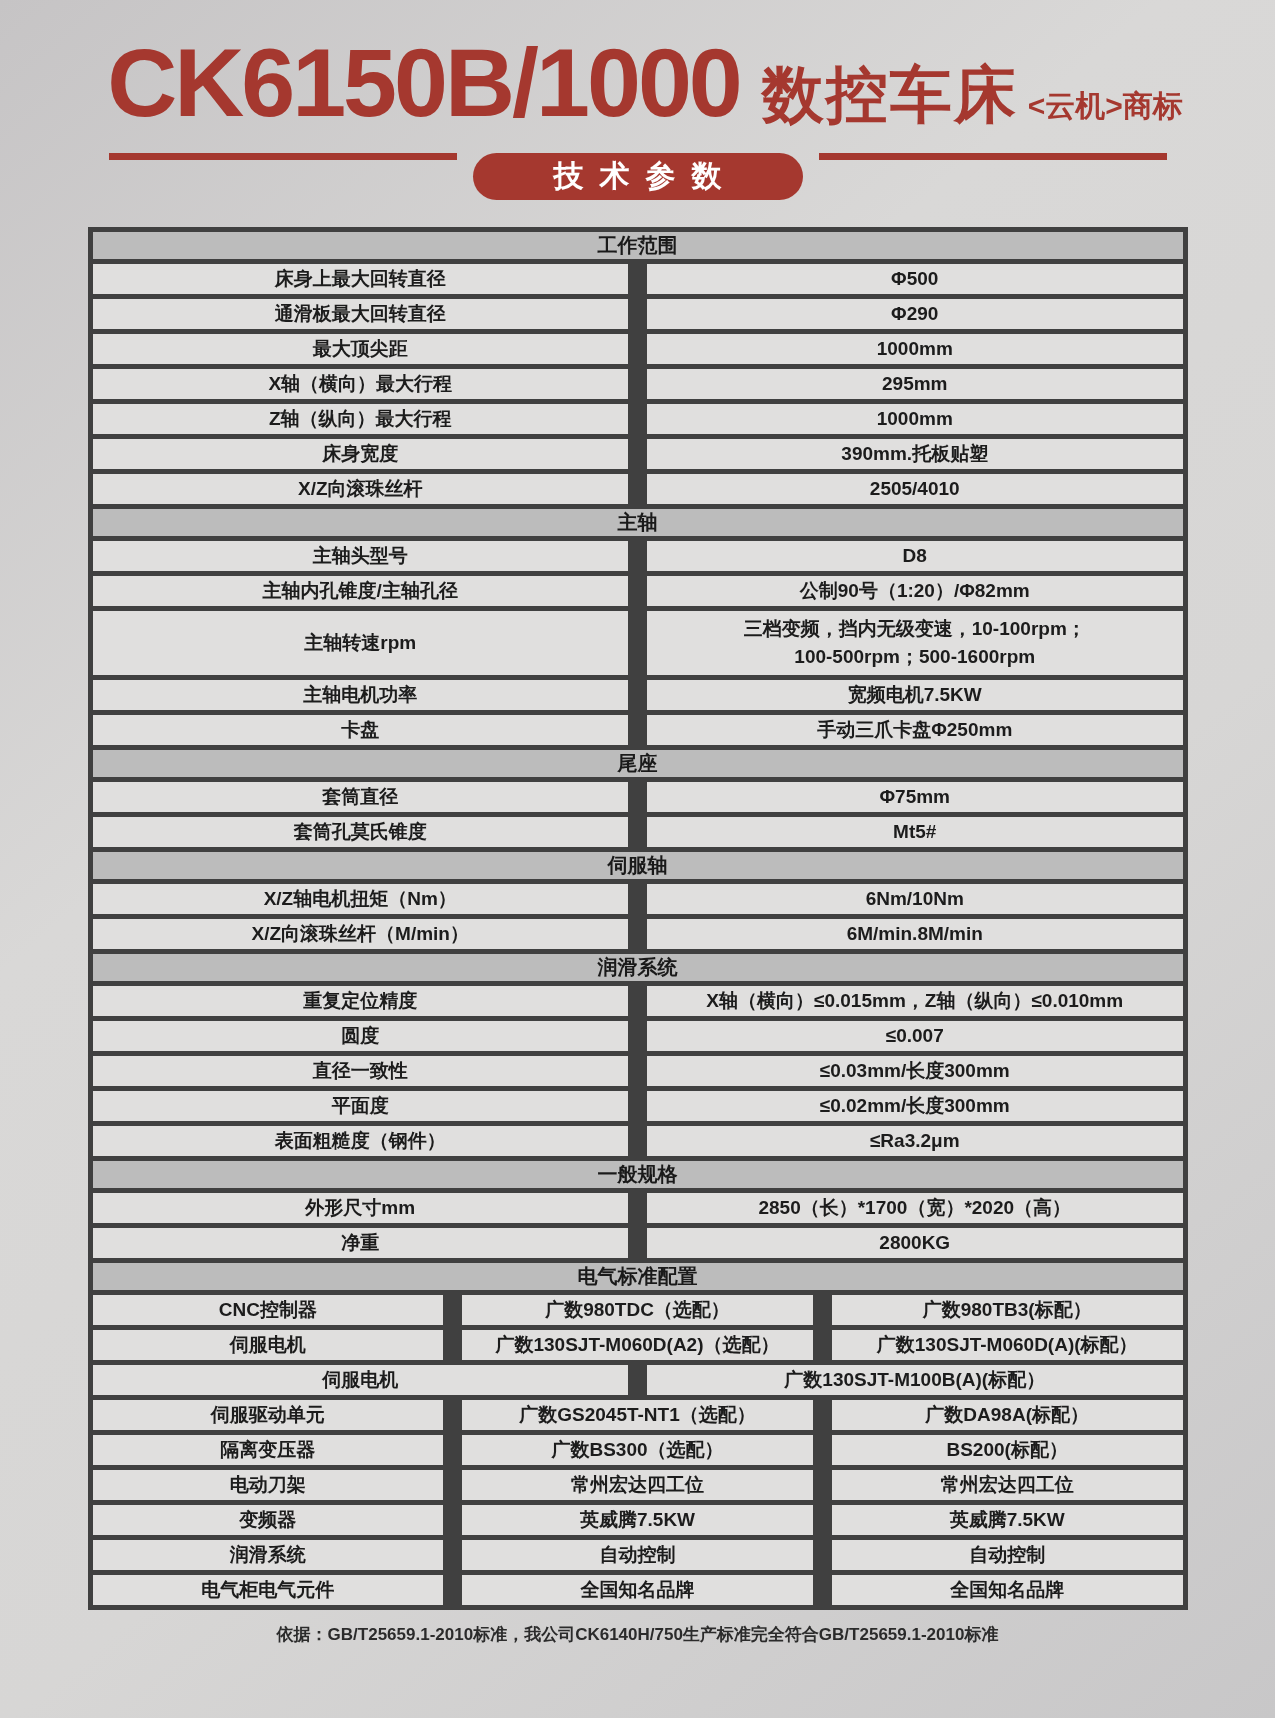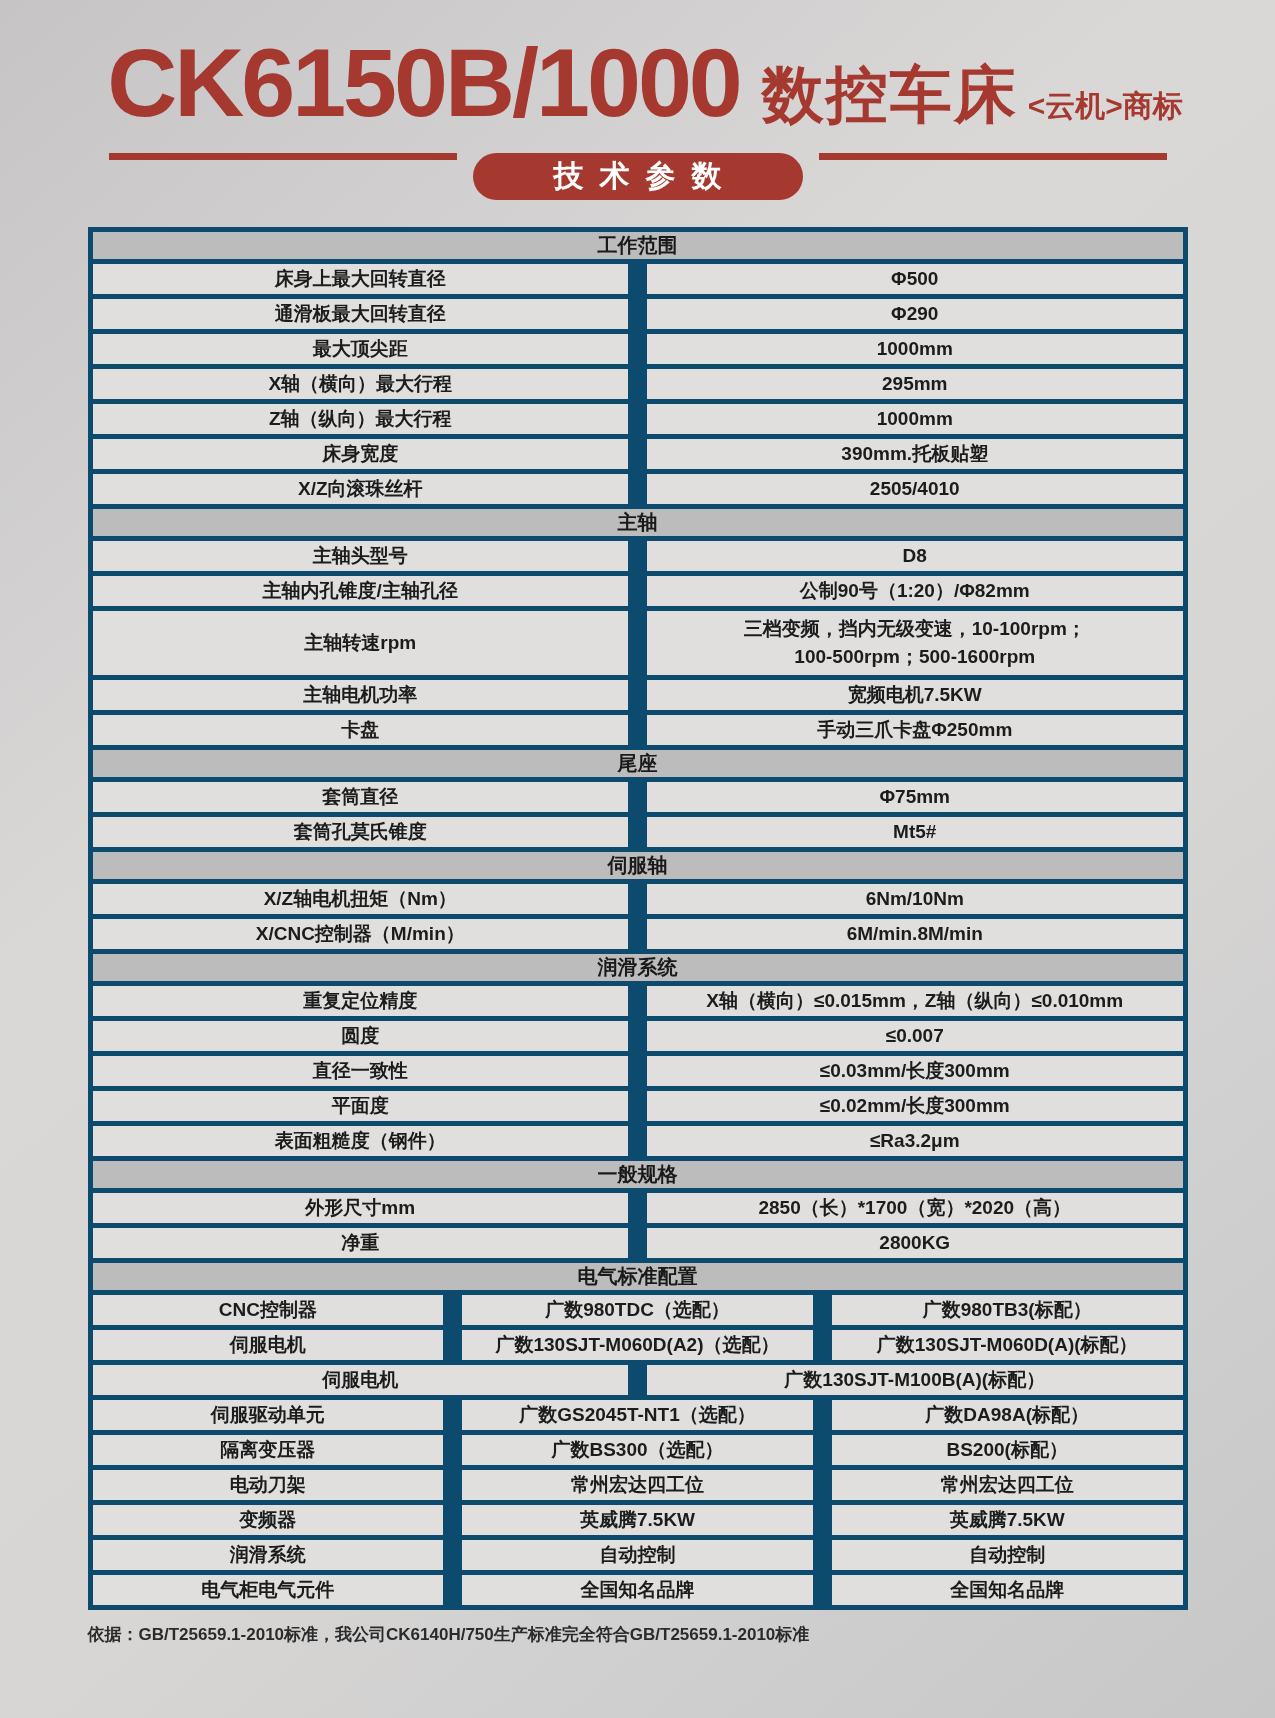--- a/index.html
+++ b/index.html
@@ -33,21 +33,21 @@
   .banner-pill{
     background:var(--accent-red);color:#ffffff;
     height:47px;min-width:330px;border-radius:26px;
     display:flex;align-items:center;justify-content:center;
     font-size:30px;font-weight:bold;letter-spacing:16px;text-indent:16px;
     margin:0 16px;
   }
   
   .spec-table{
     width:1100px;margin:27px auto 0;
-    background:#0c4a6e;padding:5px;
+    background:#404040;padding:5px;
     display:flex;flex-direction:column;gap:5px;
   }
   .section-header{
     background:var(--section-bg);
     min-height:27px;
     display:flex;align-items:center;justify-content:center;
     font-size:20px;font-weight:bold;color:#1a1a1a;
   }
   .spec-row{display:flex;gap:19px;}
   .spec-cell{
@@ -58,21 +58,21 @@
     font-size:19px;font-weight:bold;color:var(--text-dark);
     white-space:pre-line;line-height:1.45;
     padding:1px 6px;
   }
   .cols2 .spec-cell{flex:1 1 50%;}
   .cols3 .spec-cell{flex:1 1 33.333%;}
   .tall .spec-cell{min-height:64px;}
   
   .footer-note{
     width:1100px;margin:13px auto 0;
-    text-align:left;
+    text-align:center;
     font-size:17px;font-weight:bold;color:#2b2b2b;
   }
 </style>
 </head>
 <body>
 
 <div class="title-row">
   <span class="title-model">CK6150B/1000</span>
   <span class="title-cn">数控车床</span>
   <span class="title-brand">&lt;云机&gt;商标</span>
@@ -144,21 +144,21 @@
     <div class="spec-row cols2">
       <div class="spec-cell">套筒孔莫氏锥度</div>
       <div class="spec-cell">Mt5#</div>
     </div>
     <div class="section-header">伺服轴</div>
     <div class="spec-row cols2">
       <div class="spec-cell">X/Z轴电机扭矩（Nm）</div>
       <div class="spec-cell">6Nm/10Nm</div>
     </div>
     <div class="spec-row cols2">
-      <div class="spec-cell">X/CNC控制器（M/min）</div>
+      <div class="spec-cell">X/Z向滚珠丝杆（M/min）</div>
       <div class="spec-cell">6M/min.8M/min</div>
     </div>
     <div class="section-header">润滑系统</div>
     <div class="spec-row cols2">
       <div class="spec-cell">重复定位精度</div>
       <div class="spec-cell">X轴（横向）≤0.015mm，Z轴（纵向）≤0.010mm</div>
     </div>
     <div class="spec-row cols2">
       <div class="spec-cell">圆度</div>
       <div class="spec-cell">≤0.007</div>

